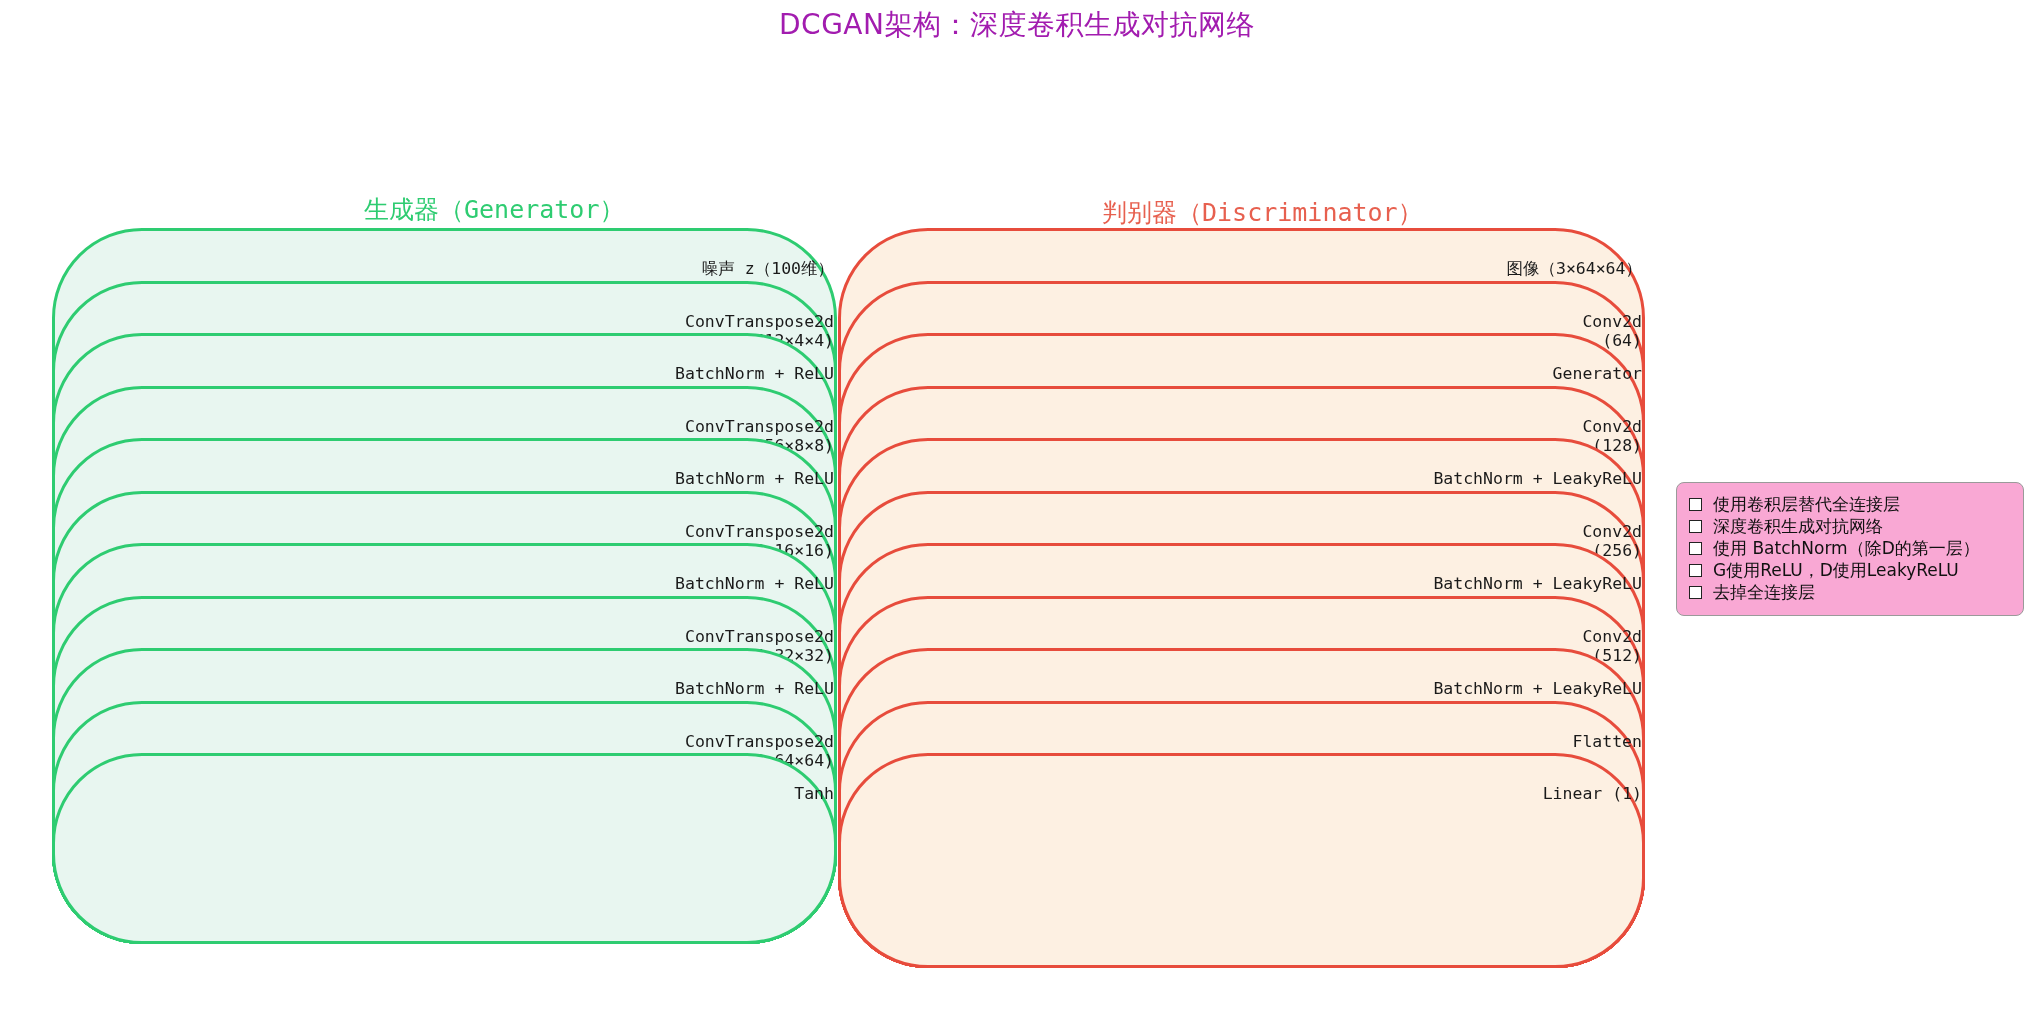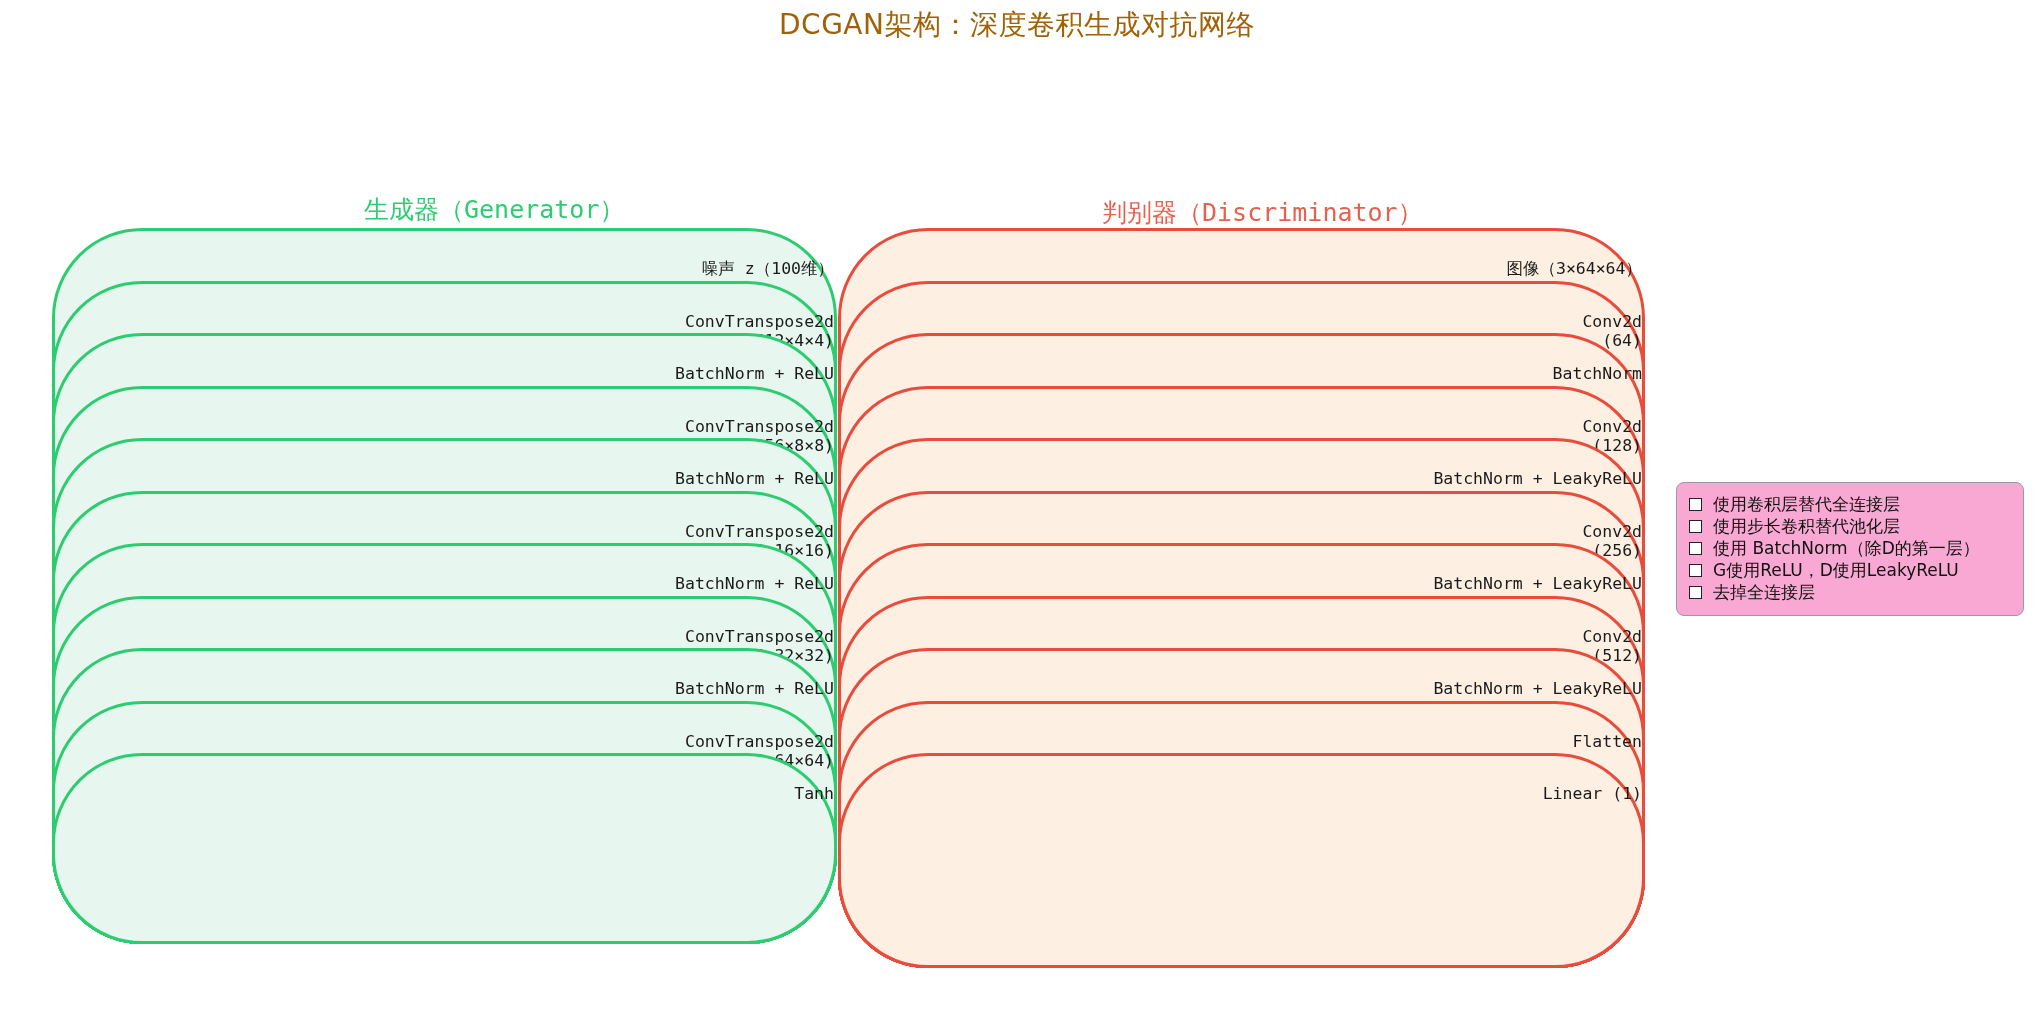--- a/index.html
+++ b/index.html
@@ -16,21 +16,21 @@
   }
 
   
   #page-title {
     position: absolute;
     top: 6px;
     left: 0;
     width: 2034px;
     text-align: center;
     font-size: 28px;
-    color: #a16207;
+    color: #a21caf;
     font-family: "DejaVu Sans", sans-serif;
     letter-spacing: 0.5px;
   }
 
   
   .col-heading {
     position: absolute;
     font-size: 25px;
     font-family: "DejaVu Sans Mono", monospace;
     white-space: nowrap;
@@ -179,21 +179,21 @@
 
 <div class="stack" id="discriminator-stack">
     <div class="layer" style="top: 0px; width: 807px; height: 740px; z-index: 1;">
       <div class="layer-label" style="top: 28px;">图像（3×64×64）</div>
     </div>
     <div class="layer" style="top: 52.5px; width: 807px; height: 687.5px; z-index: 2;">
       <div class="layer-label" style="top: 28px;">Conv2d
 (64)</div>
     </div>
     <div class="layer" style="top: 105px; width: 807px; height: 635px; z-index: 3;">
-      <div class="layer-label" style="top: 28px;">BatchNorm</div>
+      <div class="layer-label" style="top: 28px;">Generator</div>
     </div>
     <div class="layer" style="top: 157.5px; width: 807px; height: 582.5px; z-index: 4;">
       <div class="layer-label" style="top: 28px;">Conv2d
 (128)</div>
     </div>
     <div class="layer" style="top: 210px; width: 807px; height: 530px; z-index: 5;">
       <div class="layer-label" style="top: 28px;">BatchNorm + LeakyReLU</div>
     </div>
     <div class="layer" style="top: 262.5px; width: 807px; height: 477.5px; z-index: 6;">
       <div class="layer-label" style="top: 28px;">Conv2d
@@ -217,21 +217,21 @@
     </div>
   </div>
 
 <div id="checklist-panel">
     <div class="check-row">
       <span class="check-box"></span>
       <span class="check-label">使用卷积层替代全连接层</span>
     </div>
     <div class="check-row">
       <span class="check-box"></span>
-      <span class="check-label">使用步长卷积替代池化层</span>
+      <span class="check-label">深度卷积生成对抗网络</span>
     </div>
     <div class="check-row">
       <span class="check-box"></span>
       <span class="check-label">使用 BatchNorm（除D的第一层）</span>
     </div>
     <div class="check-row">
       <span class="check-box"></span>
       <span class="check-label">G使用ReLU，D使用LeakyReLU</span>
     </div>
     <div class="check-row">

